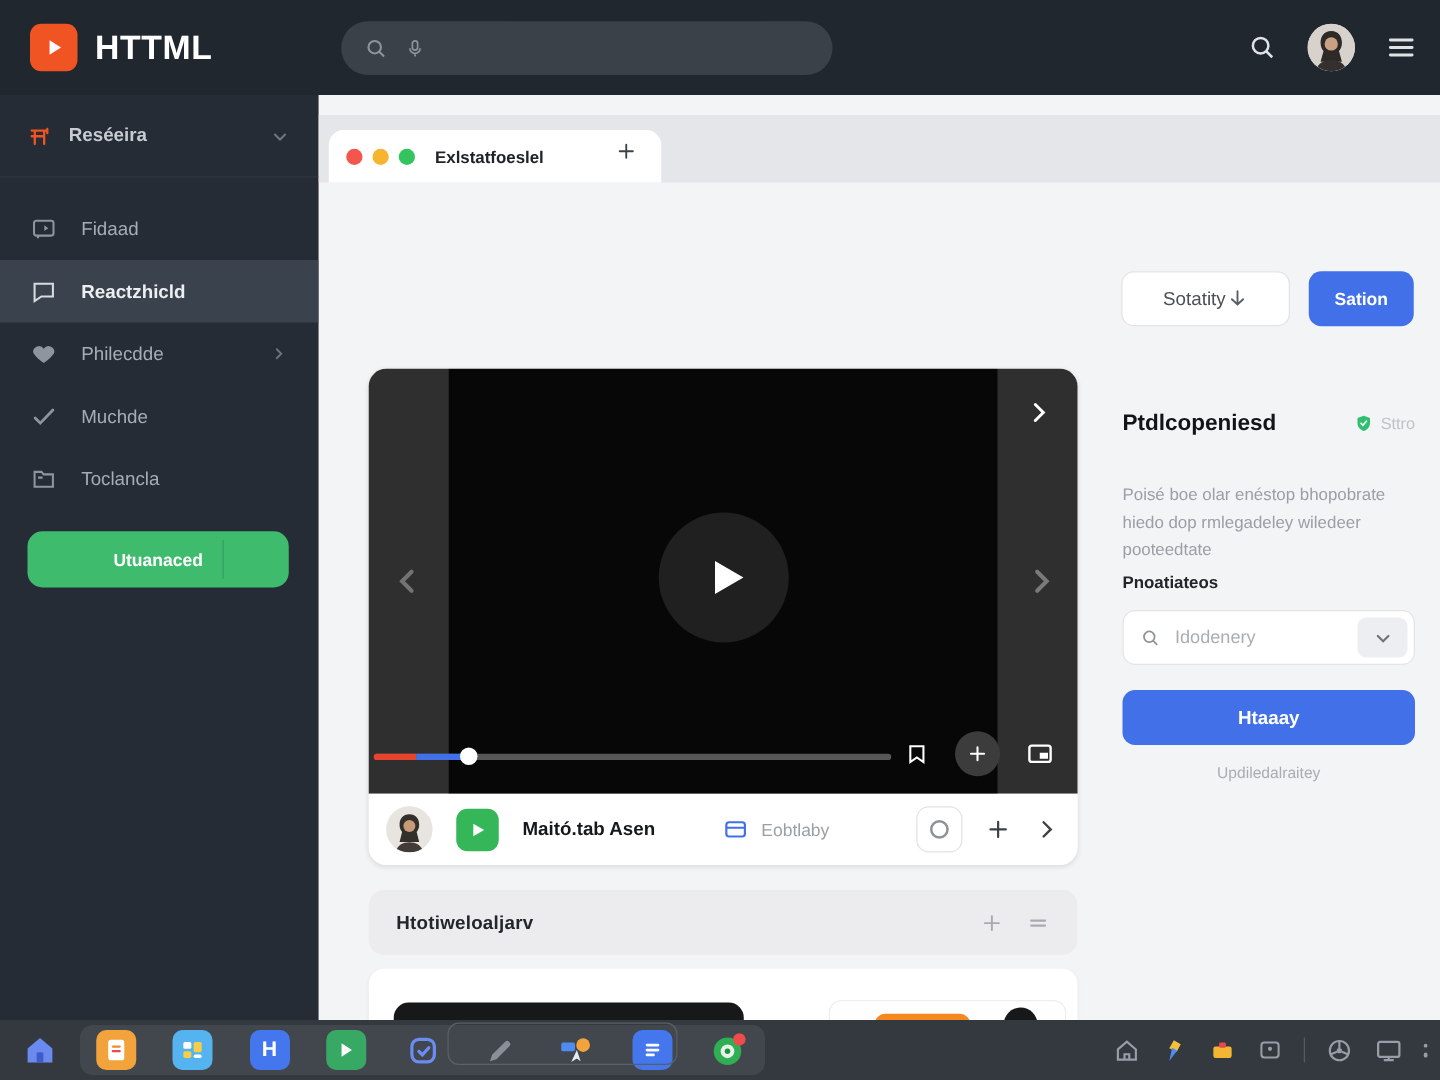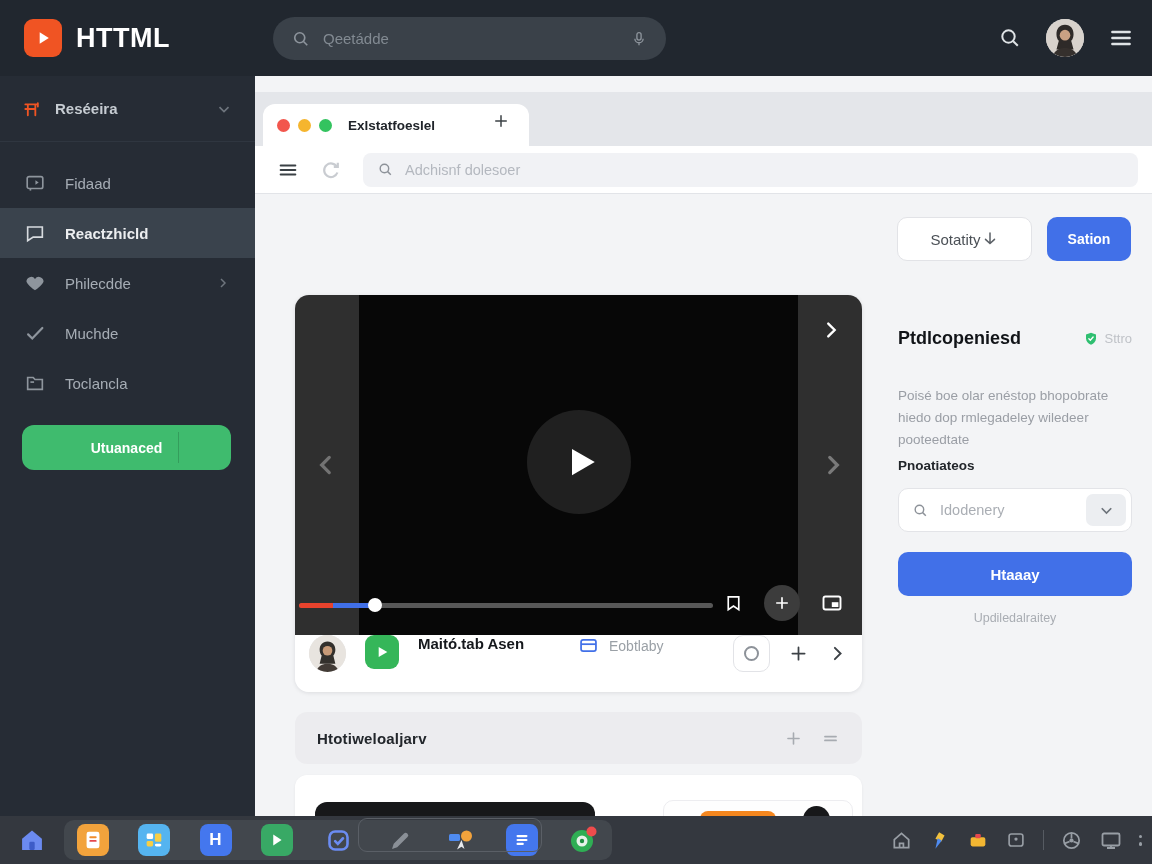--- a/index.html
+++ b/index.html
@@ -69,21 +69,21 @@
             background:#202020;display:flex;align-items:center;justify-content:center;}
   .progress{position:absolute;left:4px;bottom:27px;width:414px;height:5px;border-radius:3px;background:#575757;}
   .seg{position:absolute;top:0;height:5px;}
   .seg-red{left:0;width:34px;background:#e8432d;border-radius:3px 0 0 3px;}
   .seg-blue{left:34px;width:42px;background:#4170e8;}
   .knob{position:absolute;left:69px;top:-5px;width:14px;height:14px;border-radius:50%;background:#fff;}
   .player-tools{position:absolute;right:18px;bottom:14px;display:flex;align-items:center;gap:20px;color:#fff;}
   .plus-circle{width:36px;height:36px;border-radius:50%;background:#3c3c3c;display:flex;align-items:center;justify-content:center;color:#fff;}
 
   
-  .info-bar{position:relative;height:57px;background:#fff;border-radius:0 0 14px 14px;display:flex;align-items:flex-start;
+  .info-bar{position:relative;height:57px;background:#fff;border-radius:0 0 14px 14px;display:flex;align-items:center;
             padding:0 14px;gap:19px;}
   .channel-avatar{width:37px;height:37px;border-radius:50%;overflow:hidden;background:#e3e5e8;}
   .play-badge{width:34px;height:34px;border-radius:9px;background:#35b659;display:flex;align-items:center;justify-content:center;}
   .channel-name{font-size:15px;font-weight:700;color:#15181c;}
   .mid-tag{position:absolute;left:283px;display:flex;align-items:center;gap:10px;color:#9aa0a6;font-size:14px;}
   .info-controls{position:absolute;right:14px;display:flex;align-items:center;gap:18px;color:#3c4146;}
   .o-btn{width:37px;height:37px;border:1px solid #e2e3e7;border-radius:10px;display:flex;align-items:center;justify-content:center;cursor:pointer;}
   .o-circle{width:15px;height:15px;border:2px solid #8d9299;border-radius:50%;}
 
   
@@ -143,21 +143,20 @@
       </span>
       <span class="logo-text">HTTML</span>
     </div>
     <div class="topsearch">
       <span style="display:flex">
         <svg width="20" height="20" viewBox="0 0 24 24" fill="none" stroke="#8d949c" stroke-width="2">
             <circle cx="10.5" cy="10.5" r="6"></circle>
             <path d="M15 15l4.5 4.5"></path>
           </svg>
       </span>
-      <span class="ph">Qeetádde</span>
       <span style="display:flex">
         <svg width="18" height="18" viewBox="0 0 24 24" fill="none" stroke="#8d949c" stroke-width="1.8">
             <rect x="9.2" y="3.5" width="5.6" height="10" rx="2.8"></rect>
             <path d="M6.5 11.5a5.5 5.5 0 0011 0M12 17v3.2"></path>
           </svg>
       </span>
     </div>
     <div class="top-actions">
       <span class="flexico">
         <svg width="24" height="24" viewBox="0 0 24 24" fill="none" stroke="#dfe3e6" stroke-width="2">
@@ -256,42 +255,20 @@
         <span class="dot r"></span>
         <span class="dot y"></span>
         <span class="dot g"></span>
         <span class="tab-title">Exlstatfoeslel</span>
       </div>
       <span class="newtab">
         <svg width="18" height="18" viewBox="0 0 24 24" fill="none" stroke="#3c4146" stroke-width="2" stroke-linecap="round">
             <path d="M12 5v14M5 12h14"></path>
           </svg>
       </span>
-    </div>
-    <div class="toolbar">
-      <span class="flexico">
-        <svg width="22" height="22" viewBox="0 0 24 24" fill="none" stroke="#3a4045" stroke-width="2.2" stroke-linecap="round">
-            <path d="M4 7h16M4 12h16M4 17h16"></path>
-          </svg>
-      </span>
-      <span class="reload">
-        <svg width="24" height="24" viewBox="0 0 24 24" fill="none" stroke="#c9ccd1" stroke-width="2.2">
-            <path d="M18.4 14.5a6.8 6.8 0 11-.4-5.4"></path>
-            <path d="M18.8 4.8v4h-4"></path>
-          </svg>
-      </span>
-      <div class="addrbar">
-        <span style="display:flex">
-          <svg width="17" height="17" viewBox="0 0 24 24" fill="none" stroke="#8d9299" stroke-width="2">
-              <circle cx="10.5" cy="10.5" r="6"></circle>
-              <path d="M15 15l4.5 4.5"></path>
-            </svg>
-        </span>
-        <span class="addr-text">Adchisnf dolesoer</span>
-      </div>
     </div>
 
     <div class="content">
 
 
       <div class="sort-btn">
         <span>Sotatity</span>
         <svg width="18" height="18" viewBox="0 0 24 24" fill="none" stroke="#5a5f65" stroke-width="2" stroke-linecap="round">
             <path d="M12 4v14M6 12.5L12 18l6-5.5"></path>
           </svg>

